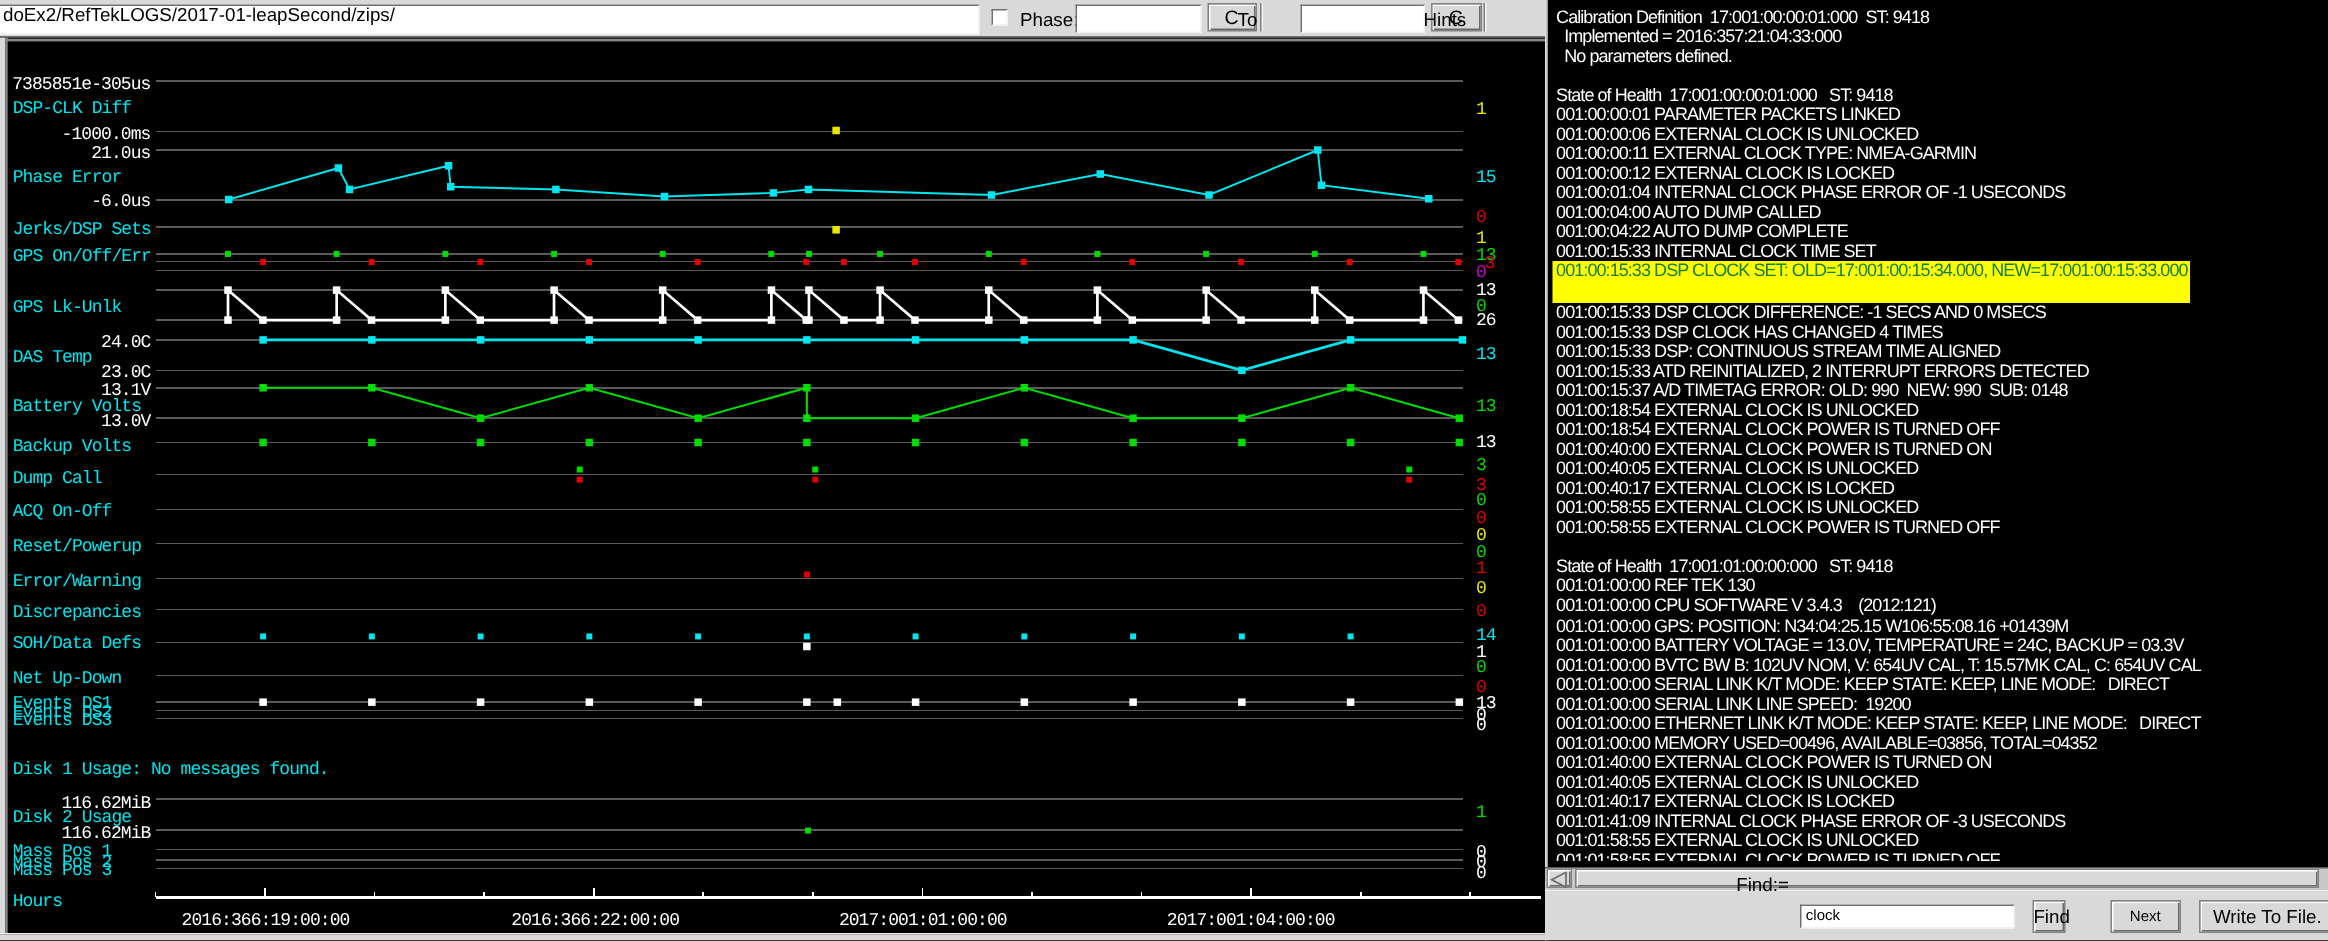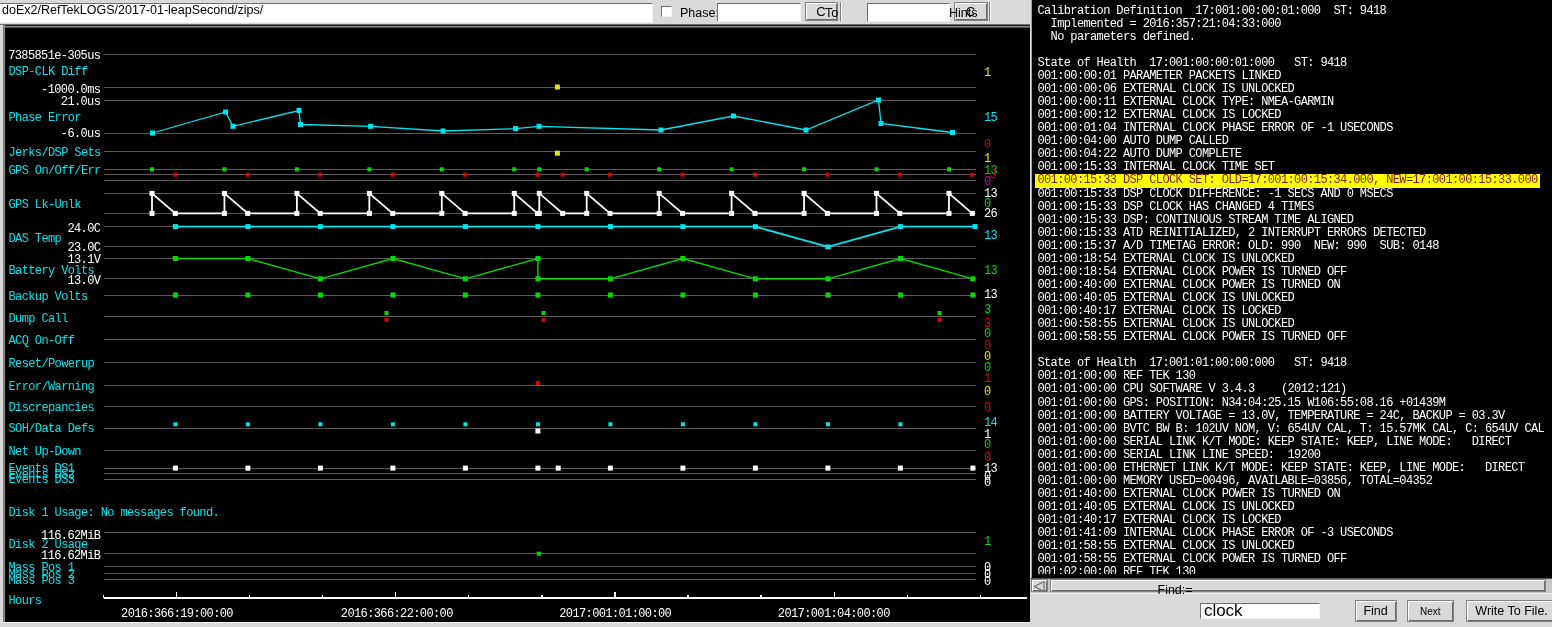--- a/index.html
+++ b/index.html
@@ -4,23 +4,23 @@
 html,body{width:1552px;height:627px;background:#000;overflow:hidden;position:relative;
 font-family:"Liberation Sans",sans-serif}
 .abs{position:absolute}
 .tb{left:0;top:0;width:1035px;height:25px;background:#d9d9d9;border-bottom:1px solid #6e6e6e;border-right:1px solid #8a8a8a}
 .field{background:#fff;border:1px solid;border-color:#6f6f6f #f2f2f2 #f2f2f2 #6f6f6f}
 .btn{background:#d9d9d9;border:1px solid #828282;box-shadow:inset 1px 1px 0 #fff,inset -1px -1px 0 #6a6a6a;
 text-align:center;color:#000}
 .lbl{color:#000;font-size:12.5px}
 .sep{width:2px;border-left:1px solid #808080;border-right:1px solid #f5f5f5}
 .log{left:1032px;top:0;width:520px;height:574px;background:#000;overflow:hidden;
-font-family:Liberation Mono, monospace;font-size:12px;letter-spacing:-0.62px;line-height:13.03px;color:#fff;
+font-family:Liberation Sans, sans-serif;font-size:12px;letter-spacing:-0.62px;line-height:13.03px;color:#fff;
 padding:4.6px 0 0 5.4px;white-space:pre}
-.hl{background:#ffff00;color:#7f1d1d;margin-left:-2px;padding:0 2px;display:inline-block;height:14px}
+.hl{background:#ffff00;color:#15803d;margin-left:-2px;padding:0 2px;display:inline-block;height:28px}
 .sb{left:1029.7px;top:578px;width:522.3px;height:14.5px;background:#c7c7c7;border-top:1px solid #555}
 .fb{left:1029.7px;top:592.5px;width:522.3px;height:34.5px;background:#d9d9d9;border-top:1px solid #f0f0f0}
 </style></head>
 <body>
 
 <div class="abs tb"></div>
 <div class="abs field" style="left:-4px;top:2.5px;width:657px;height:20px"></div>
 <div class="abs lbl" style="left:2px;top:3px;font-size:12.5px">doEx2/RefTekLOGS/2017-01-leapSecond/zips/</div>
 <div class="abs field" style="left:661px;top:6px;width:10.5px;height:10.5px"></div>
 <div class="abs lbl" style="left:680px;top:5.5px">Phase:</div>
@@ -320,15 +320,15 @@
 <div class="abs sb"></div>
 <div class="abs btn" style="left:1030.5px;top:579.3px;width:17px;height:12.6px">
     <svg width="15" height="11" style="display:block;margin:0.5px auto 0">
       <polygon points="12,0.5 2.5,5.5 12,10.5" fill="#d9d9d9" stroke="#6f6f6f" stroke-width="1.2"></polygon>
     </svg>
   </div>
 <div class="abs btn" style="left:1049.5px;top:579.3px;width:496px;height:12.6px"></div>
 
 <div class="abs fb"></div>
 <div class="abs lbl" style="left:1157.5px;top:583px">Find:=</div>
-<div class="abs field" style="left:1199.9px;top:602.8px;width:120px;height:15.8px;font-size:17px;line-height:13.5px;padding-left:3px">clock</div>
-<div class="abs btn" style="left:1354.6px;top:599.7px;width:42px;height:22.5px;font-size:12.5px;line-height:21px">Find</div>
+<div class="abs field" style="left:1199.9px;top:602.8px;width:143px;height:15.8px;font-size:10px;line-height:13.5px;padding-left:3px">clock</div>
+<div class="abs btn" style="left:1354.6px;top:599.7px;width:22px;height:22.5px;font-size:12.5px;line-height:21px">Find</div>
 <div class="abs btn" style="left:1406.7px;top:599.7px;width:47px;height:22.5px;font-size:10px;line-height:21px">Next</div>
 <div class="abs btn" style="left:1465.6px;top:599.7px;width:92px;height:22.5px;font-size:12.5px;line-height:21px">Write To File.</div>
 </body></html>

